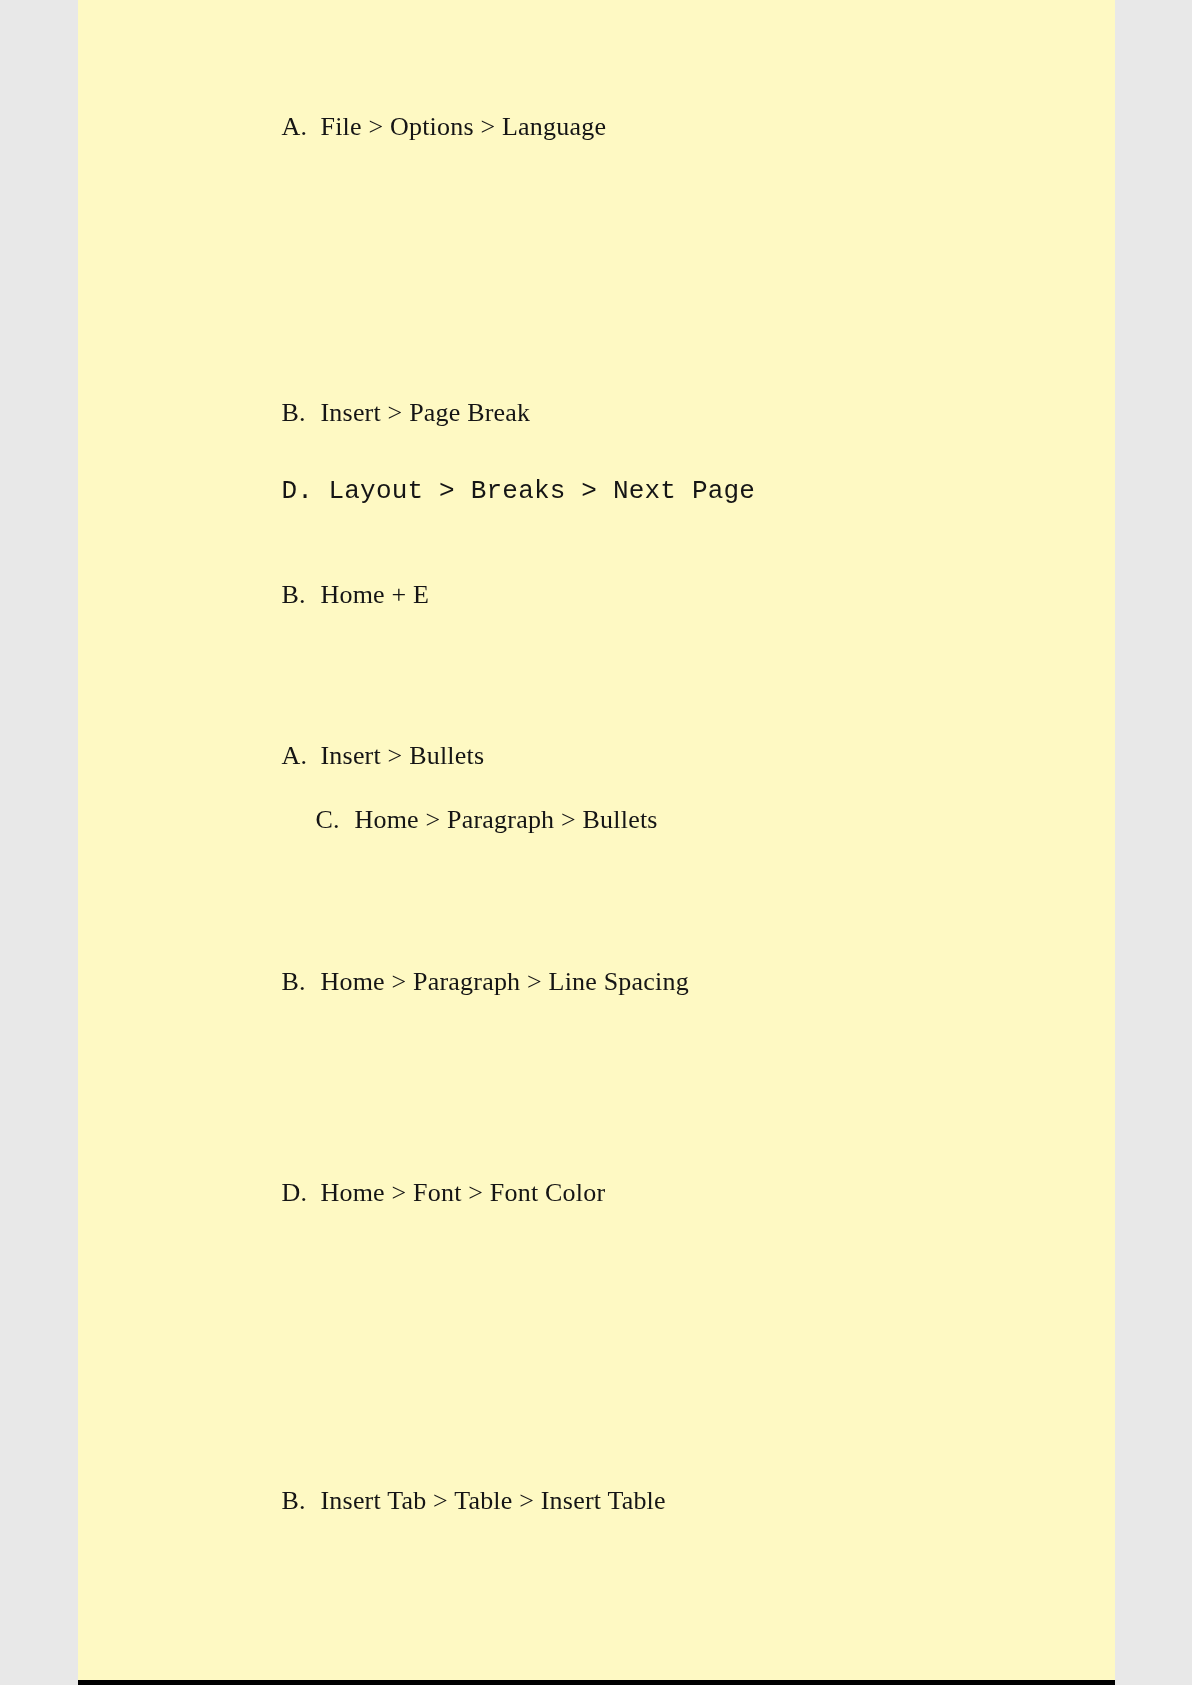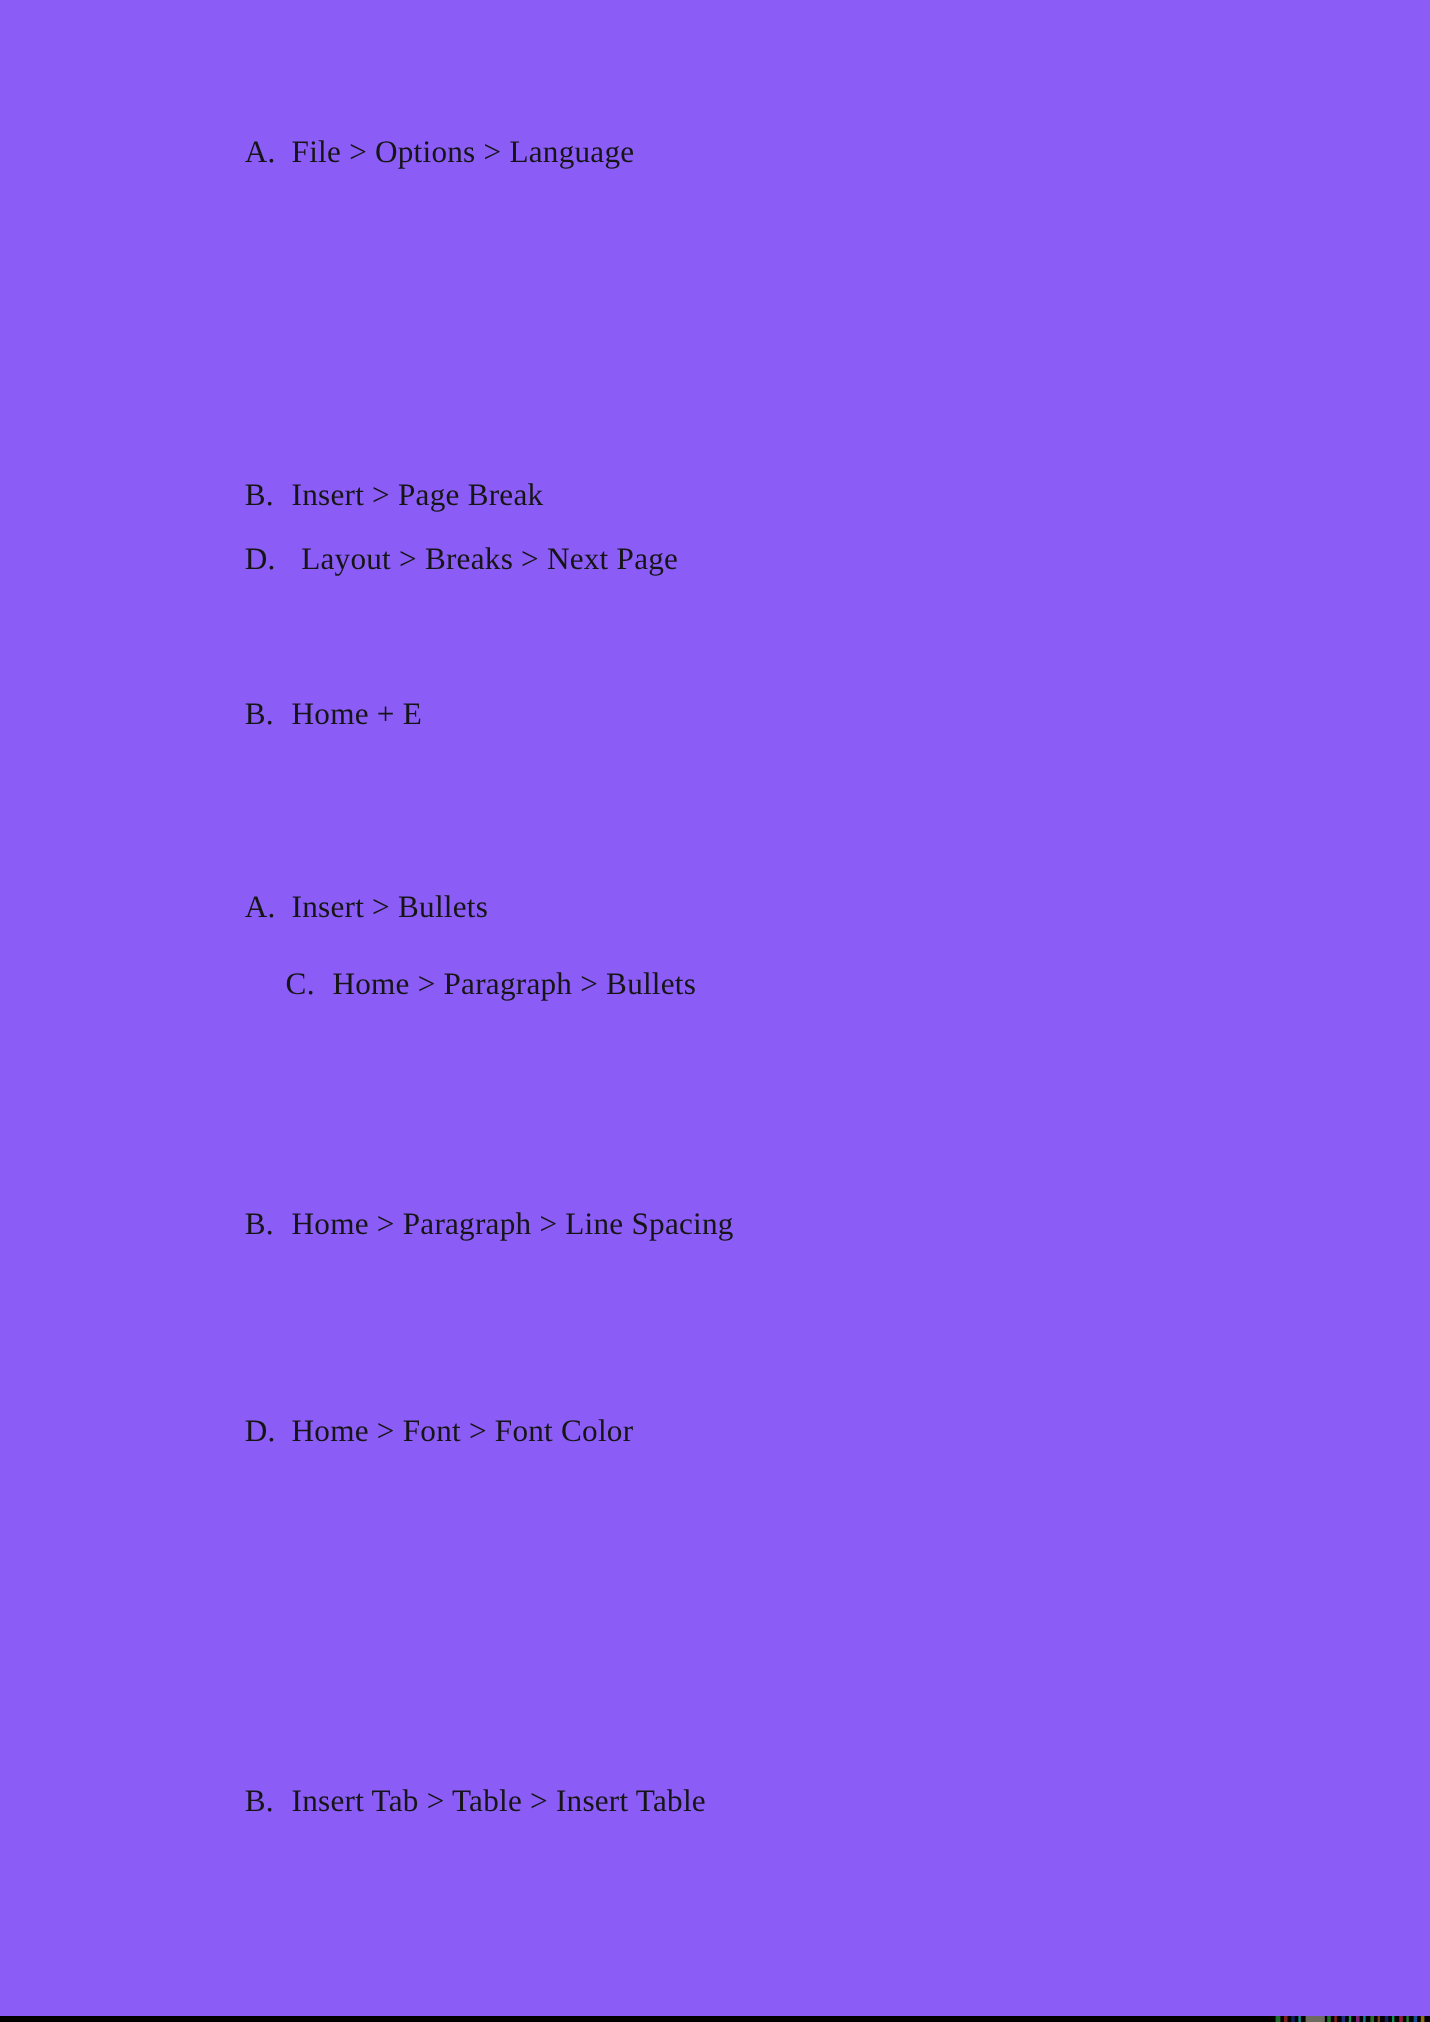--- a/index.html
+++ b/index.html
@@ -2,24 +2,24 @@
 <html><head>
 <meta charset="utf-8">
 <style>
   html, body {
     margin: 0;
     padding: 0;
     background: #e8e8e8;
   }
   .page {
     position: relative;
-    width: 1192px;
+    width: 1037px;
     height: 1685px;
     margin: 0 auto;
-    background: #8b5cf6;
+    background: #fef9c3;
     overflow: hidden;
     font-family: "Liberation Serif", "DejaVu Serif", serif;
   }
   .answer-line {
     position: absolute;
     left: 204px;
     height: 34px;
     line-height: 34px;
     font-size: 26px;
     color: #151515;
@@ -49,25 +49,25 @@
     height: 5px;
   }
 </style>
 </head>
 <body>
 
 <div class="page">
   <div id="answer-list">
       <div class="answer-line" style="top: 110px; color: rgb(21, 21, 21);"><span class="answer-letter">A.</span><span class="answer-text">File &gt; Options &gt; Language</span></div>
       <div class="answer-line" style="top: 396px; color: rgb(21, 21, 21);"><span class="answer-letter">B.</span><span class="answer-text">Insert &gt; Page Break</span></div>
-      <div class="answer-line" style="top: 449px; color: rgb(21, 21, 21);"><span class="answer-letter wide">D.</span><span class="answer-text">Layout &gt; Breaks &gt; Next Page</span></div>
+      <div class="answer-line" style="top: 474px; color: rgb(21, 21, 21); font-family: Liberation Mono, monospace;"><span class="answer-letter wide">D.</span><span class="answer-text">Layout &gt; Breaks &gt; Next Page</span></div>
       <div class="answer-line" style="top: 578px; color: rgb(21, 21, 21);"><span class="answer-letter">B.</span><span class="answer-text">Home + E</span></div>
       <div class="answer-line" style="top: 739px; color: rgb(21, 21, 21);"><span class="answer-letter">A.</span><span class="answer-text">Insert &gt; Bullets</span></div>
       <div class="answer-line" style="top: 803px; color: rgb(21, 21, 21); margin-left: 34px;"><span class="answer-letter">C.</span><span class="answer-text">Home &gt; Paragraph &gt; Bullets</span></div>
-      <div class="answer-line" style="top: 1003px; color: rgb(21, 21, 21);"><span class="answer-letter">B.</span><span class="answer-text">Home &gt; Paragraph &gt; Line Spacing</span></div>
+      <div class="answer-line" style="top: 965px; color: rgb(21, 21, 21);"><span class="answer-letter">B.</span><span class="answer-text">Home &gt; Paragraph &gt; Line Spacing</span></div>
       <div class="answer-line" style="top: 1176px; color: rgb(21, 21, 21);"><span class="answer-letter">D.</span><span class="answer-text">Home &gt; Font &gt; Font Color</span></div>
       <div class="answer-line" style="top: 1484px; color: rgb(21, 21, 21);"><span class="answer-letter">B.</span><span class="answer-text">Insert Tab &gt; Table &gt; Insert Table</span></div>
     </div>
   <div class="page-bottom-edge" id="bottom-edge" style="background: rgb(0, 0, 0);">
       <span class="scan-noise-segment" style="left: 1063px; width: 4px; background: rgb(31, 107, 42);"></span>
       <span class="scan-noise-segment" style="left: 1070px; width: 3px; background: rgb(122, 31, 31);"></span>
       <span class="scan-noise-segment" style="left: 1076px; width: 3px; background: rgb(18, 32, 94);"></span>
       <span class="scan-noise-segment" style="left: 1082px; width: 2px; background: rgb(15, 143, 143);"></span>
       <span class="scan-noise-segment" style="left: 1088px; width: 16px; background: rgb(110, 106, 94);"></span>
       <span class="scan-noise-segment" style="left: 1106px; width: 3px; background: rgb(32, 112, 44);"></span>

